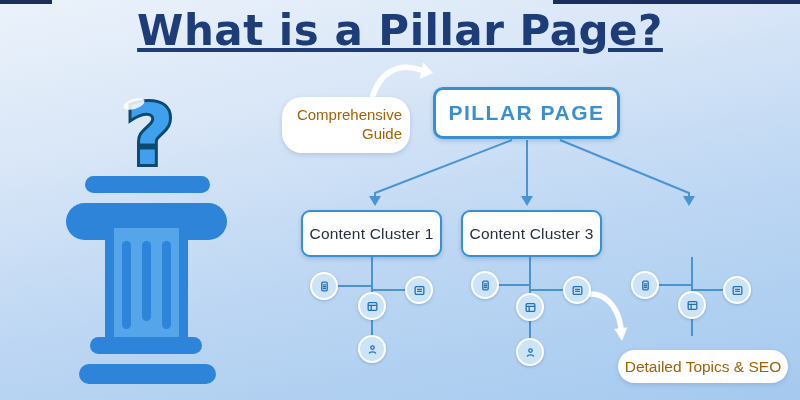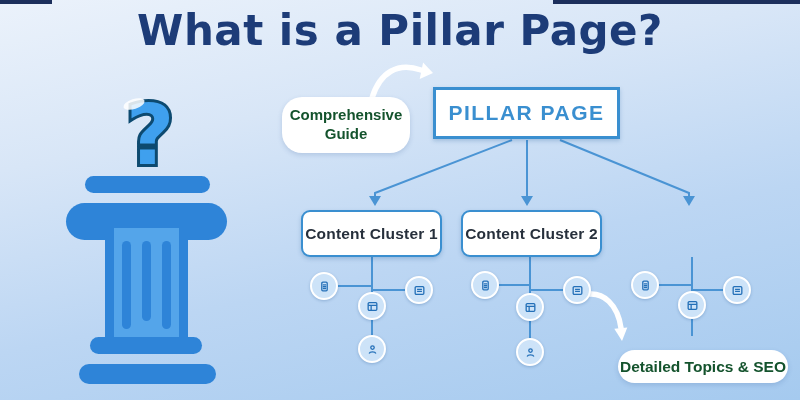--- a/index.html
+++ b/index.html
@@ -11,45 +11,45 @@
     background:linear-gradient(168deg,#ebf2fb 0%,#d8e6f7 30%,#bcd6f3 62%,#a5caef 100%);
   }
   .topstrip{position:absolute;top:0;height:4px;background:#1c2f5c;}
   .topstrip.left{left:0;width:52px;}
   .topstrip.right{left:553px;width:247px;}
   .title{
     position:absolute;top:6px;left:0;width:100%;
     text-align:center;
     font-family:"DejaVu Sans","Liberation Sans",sans-serif;
     font-size:42px;font-weight:bold;color:#1d3c78;
-    letter-spacing:0.5px;margin:0;
+    letter-spacing:0.5px;margin:0;text-decoration:underline;
   }
   svg.layer{position:absolute;left:0;top:0;pointer-events:none;}
   .node{
     position:absolute;background:#ffffff;
-    border:3px solid #3a8fd0;border-radius:0;
+    border:3px solid #3a8fd0;border-radius:10px;
     display:flex;align-items:center;justify-content:center;
     box-shadow:0 2px 4px rgba(30,90,150,.25);
     box-sizing:border-box;
   }
   .node.root{
     left:433px;top:87px;width:187px;height:52px;
     font-size:21px;font-weight:bold;color:#3a8fd0;letter-spacing:1.5px;
   }
   .node.cluster{
     border-width:2.5px;border-radius:9px;
     width:141px;height:47px;top:210px;
-    font-size:15.5px;font-weight:bold;color:#27303c;letter-spacing:0.2px;
+    font-size:15.5px;font-weight:normal;color:#27303c;letter-spacing:0.2px;
   }
   .node.c1{left:301px;} .node.c2{left:461px;} .node.c3{left:622px;}
   .pill{
     position:absolute;background:#ffffff;border-radius:20px;
-    display:flex;align-items:center;justify-content:center;text-align:center;
+    display:flex;align-items:center;justify-content:center;text-align:right;
     box-shadow:0 2px 5px rgba(40,80,140,.18);
-    font-weight:bold;color:#14532d;box-sizing:border-box;
+    font-weight:normal;color:#a16207;box-sizing:border-box;
   }
   .pill.guide{left:282px;top:97px;width:128px;height:56px;font-size:15px;line-height:1.25;padding:0 8px;}
   .pill.seo{left:590px;top:350px;width:170px;height:33px;font-size:15.5px;border-radius:17px;margin-left:28px;}
   .circle{
     position:absolute;width:24px;height:24px;border-radius:50%;
     background:#cde3f8;border:2px solid #ffffff;
     display:flex;align-items:center;justify-content:center;
     box-shadow:0 1px 3px rgba(20,70,130,.25);
     box-sizing:content-box;
   }
@@ -116,21 +116,21 @@
       <path d="M584,295 C604,290 618,306 621,328" stroke="#ffffff" stroke-width="5.5" stroke-linecap="round" fill="none"></path>
       <polygon points="622,341 614.3,328.7 627.3,327.4" fill="#ffffff"></polygon>
     </g>
   </svg>
 
   <div class="pill guide">Comprehensive Guide</div>
   <div class="pill seo">Detailed Topics &amp; SEO</div>
 
   <div class="node root">PILLAR PAGE</div>
   <div class="node cluster c1">Content Cluster 1</div>
-  <div class="node cluster c2">Content Cluster 2</div>
+  <div class="node cluster c2">Content Cluster 3</div>
 
   <div class="circle" style="left:310px;top:272px;">
     <svg width="13" height="13" viewBox="0 0 24 24" fill="none" stroke="#2470b8" stroke-width="2.4">
         <rect x="7" y="4" width="10" height="16" rx="2"></rect>
         <path d="M9 9h6M9 12.5h6M9 16h6"></path>
       </svg>
   </div>
   <div class="circle" style="left:405px;top:276px;">
     <svg width="13" height="13" viewBox="0 0 24 24" fill="none" stroke="#2470b8" stroke-width="2.4">
         <rect x="4" y="5" width="16" height="14" rx="2"></rect>

